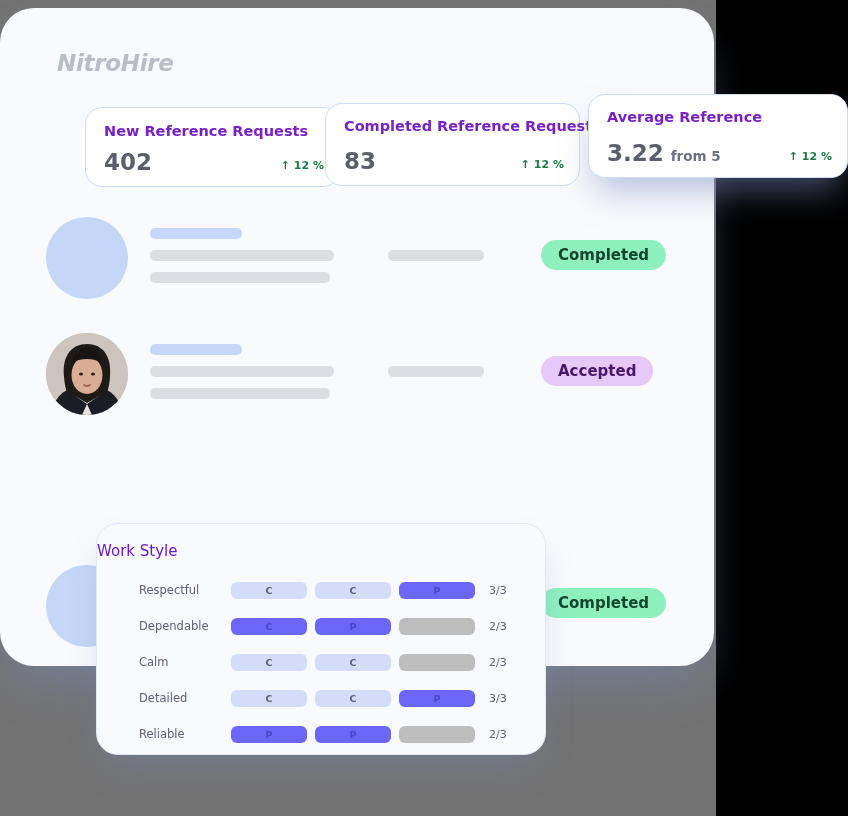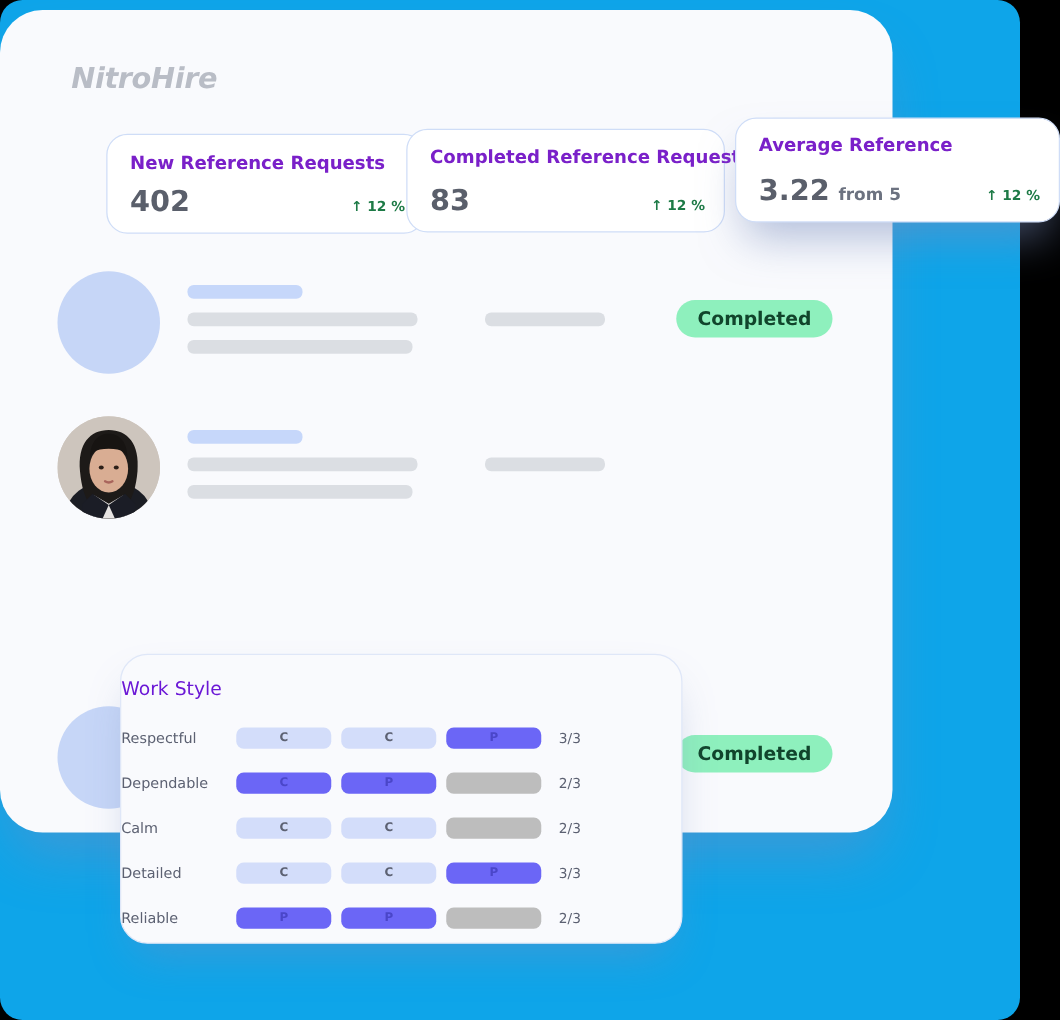--- a/index.html
+++ b/index.html
@@ -11,24 +11,23 @@
     width: 848px;
     height: 816px;
     overflow: hidden;
     font-family: "Liberation Sans", sans-serif;
     position: relative;
   }
 
   #stage {
     position: absolute;
     inset: 0;
-    width: 816px;
+    width: 716px;
     height: 816px;
-    background: #0ea5e9;
-    border-radius: 18px;
+    background: #737373;
   }
 
   
   .main-panel {
     position: absolute;
     left: 0px;
     top: 8px;
     width: 714px;
     height: 658px;
     background: #f9fafd;
@@ -194,20 +193,21 @@
     color: #6b18d6;
     font-family: "DejaVu Sans", sans-serif;
   }
   .ws-rows {
     margin-top: 12px;
   }
   .ws-row {
     display: flex;
     align-items: center;
     height: 36px;
+    padding-left: 42px;
   }
   .ws-label {
     width: 92px;
     font-size: 11.5px;
     color: #5c6172;
     font-family: "DejaVu Sans", sans-serif;
   }
   .ws-pills {
     display: flex;
     gap: 8px;
@@ -306,20 +306,21 @@
         <path d="M28 62 L41 71 L36 82 L20 82 L20 70 Z" fill="#1b1d26"></path>
         <path d="M54 62 L41 71 L46 82 L62 82 L62 70 Z" fill="#1b1d26"></path>
       </svg>
     </div>
     <div class="skeleton-block">
       <div class="sk accent"></div>
       <div class="sk wide"></div>
       <div class="sk wide2"></div>
     </div>
     <div class="sk mid"></div>
+    <div class="badge accepted">Accepted</div>
   </div>
 
 
   <div class="row r4">
     <div class="avatar"></div>
     <div class="badge completed">Completed</div>
   </div>
 
   <div class="work-style">
     <div class="ws-title">Work Style</div>

